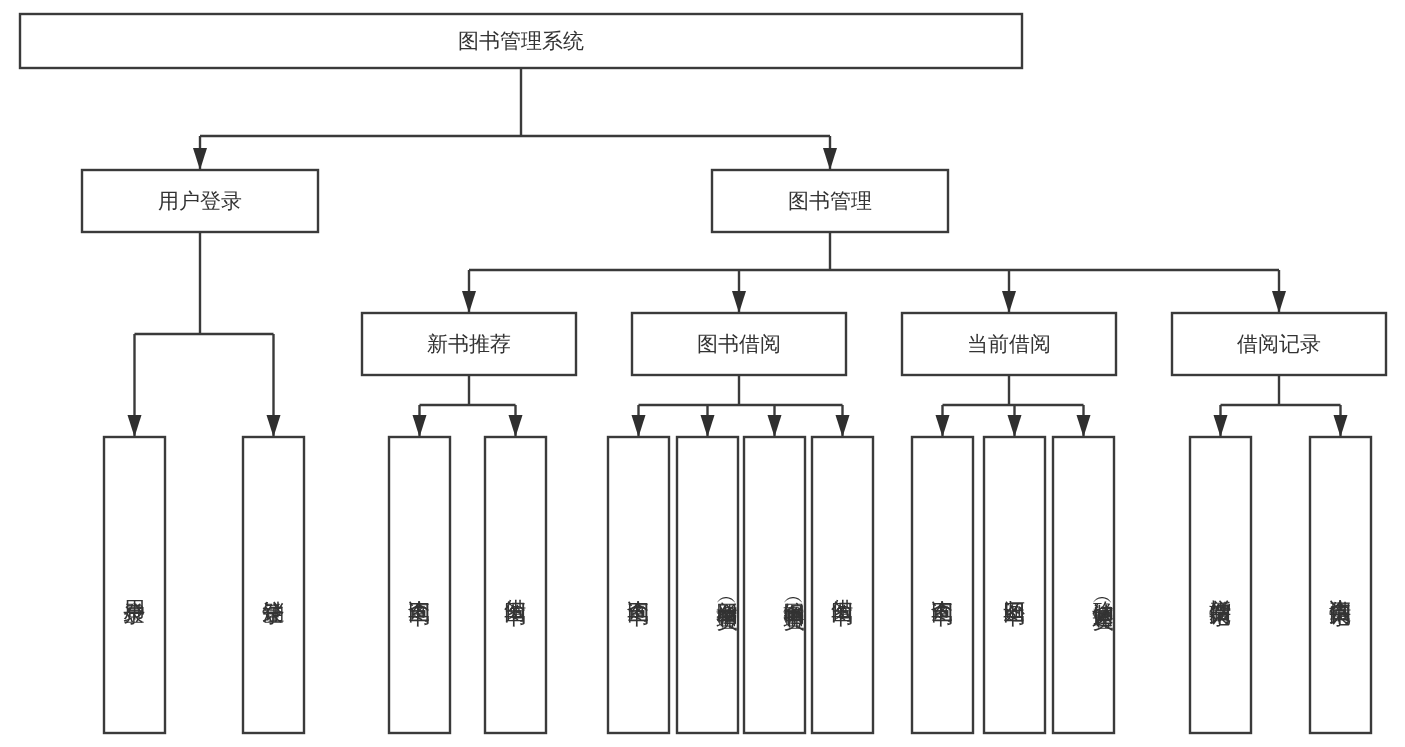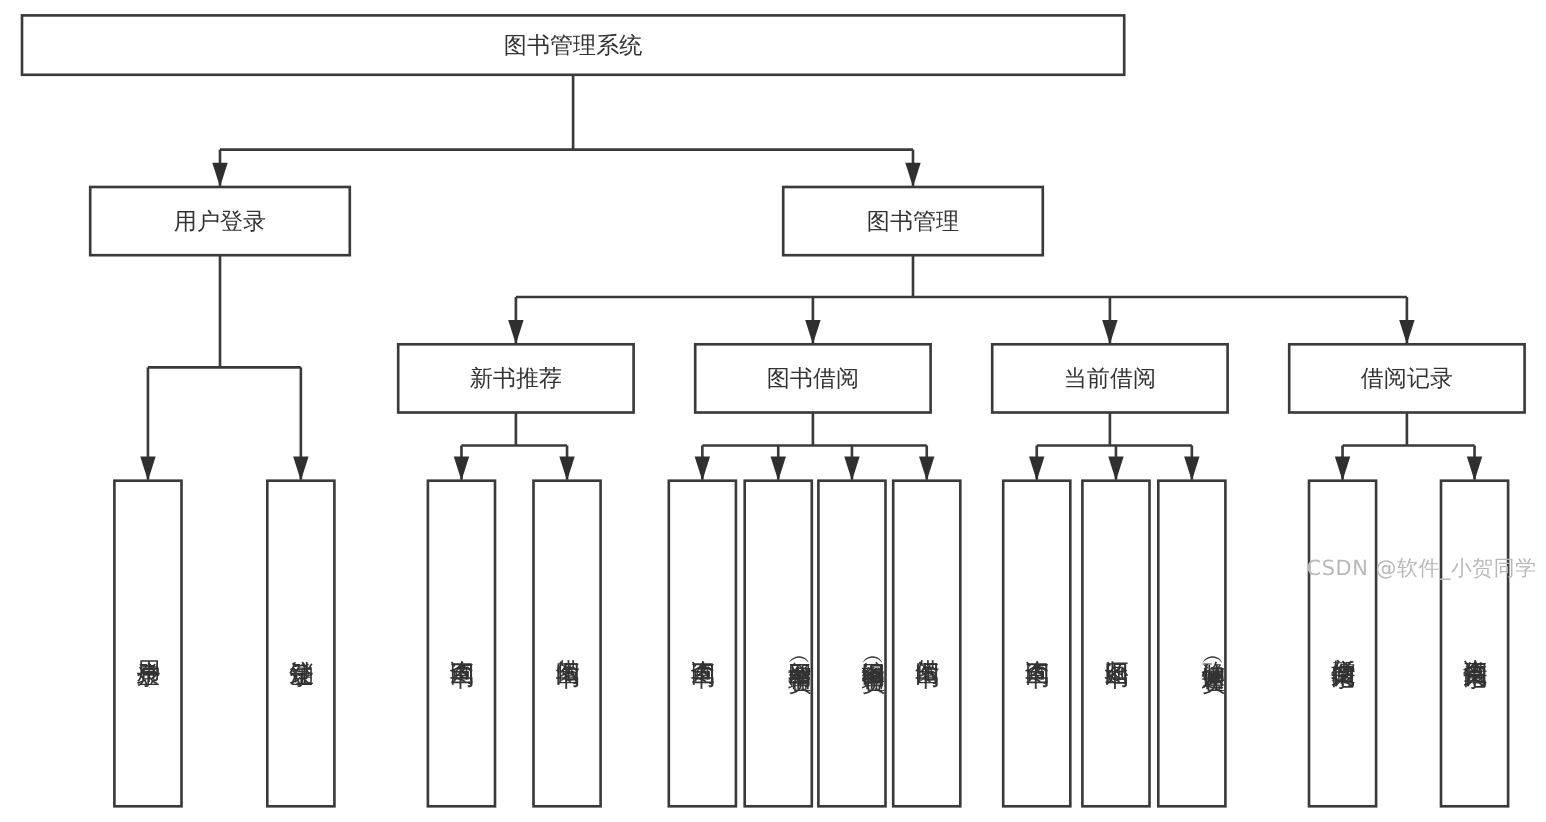--- a/index.html
+++ b/index.html
@@ -181,15 +181,14 @@
       <div class="leaf-label" style="left: 677px; top: 443px; width: 61px; height: 296px; font-size: 21px;">新增图书（管理员）</div>
       <div class="leaf-label" style="left: 744px; top: 443px; width: 61px; height: 296px; font-size: 21px;">编辑图书（管理员）</div>
       <div class="leaf-label center-v" style="left: 812px; top: 437px; width: 61px; height: 296px;">借阅图书</div>
       <div class="leaf-label center-v" style="left: 912px; top: 437px; width: 61px; height: 296px;">查询图书</div>
       <div class="leaf-label center-v" style="left: 984px; top: 437px; width: 61px; height: 296px;">归还图书</div>
       <div class="leaf-label" style="left: 1053px; top: 443px; width: 61px; height: 296px; font-size: 21px;">确认归还（管理员）</div>
       <div class="leaf-label center-v" style="left: 1190px; top: 437px; width: 61px; height: 296px;">新增借阅记录</div>
       <div class="leaf-label center-v" style="left: 1310px; top: 437px; width: 61px; height: 296px;">查询借阅记录</div>
     </div>
 
-  <div class="watermark">CSDN @软件_小贺同学</div>
 
 </div>
 
 </body></html>

